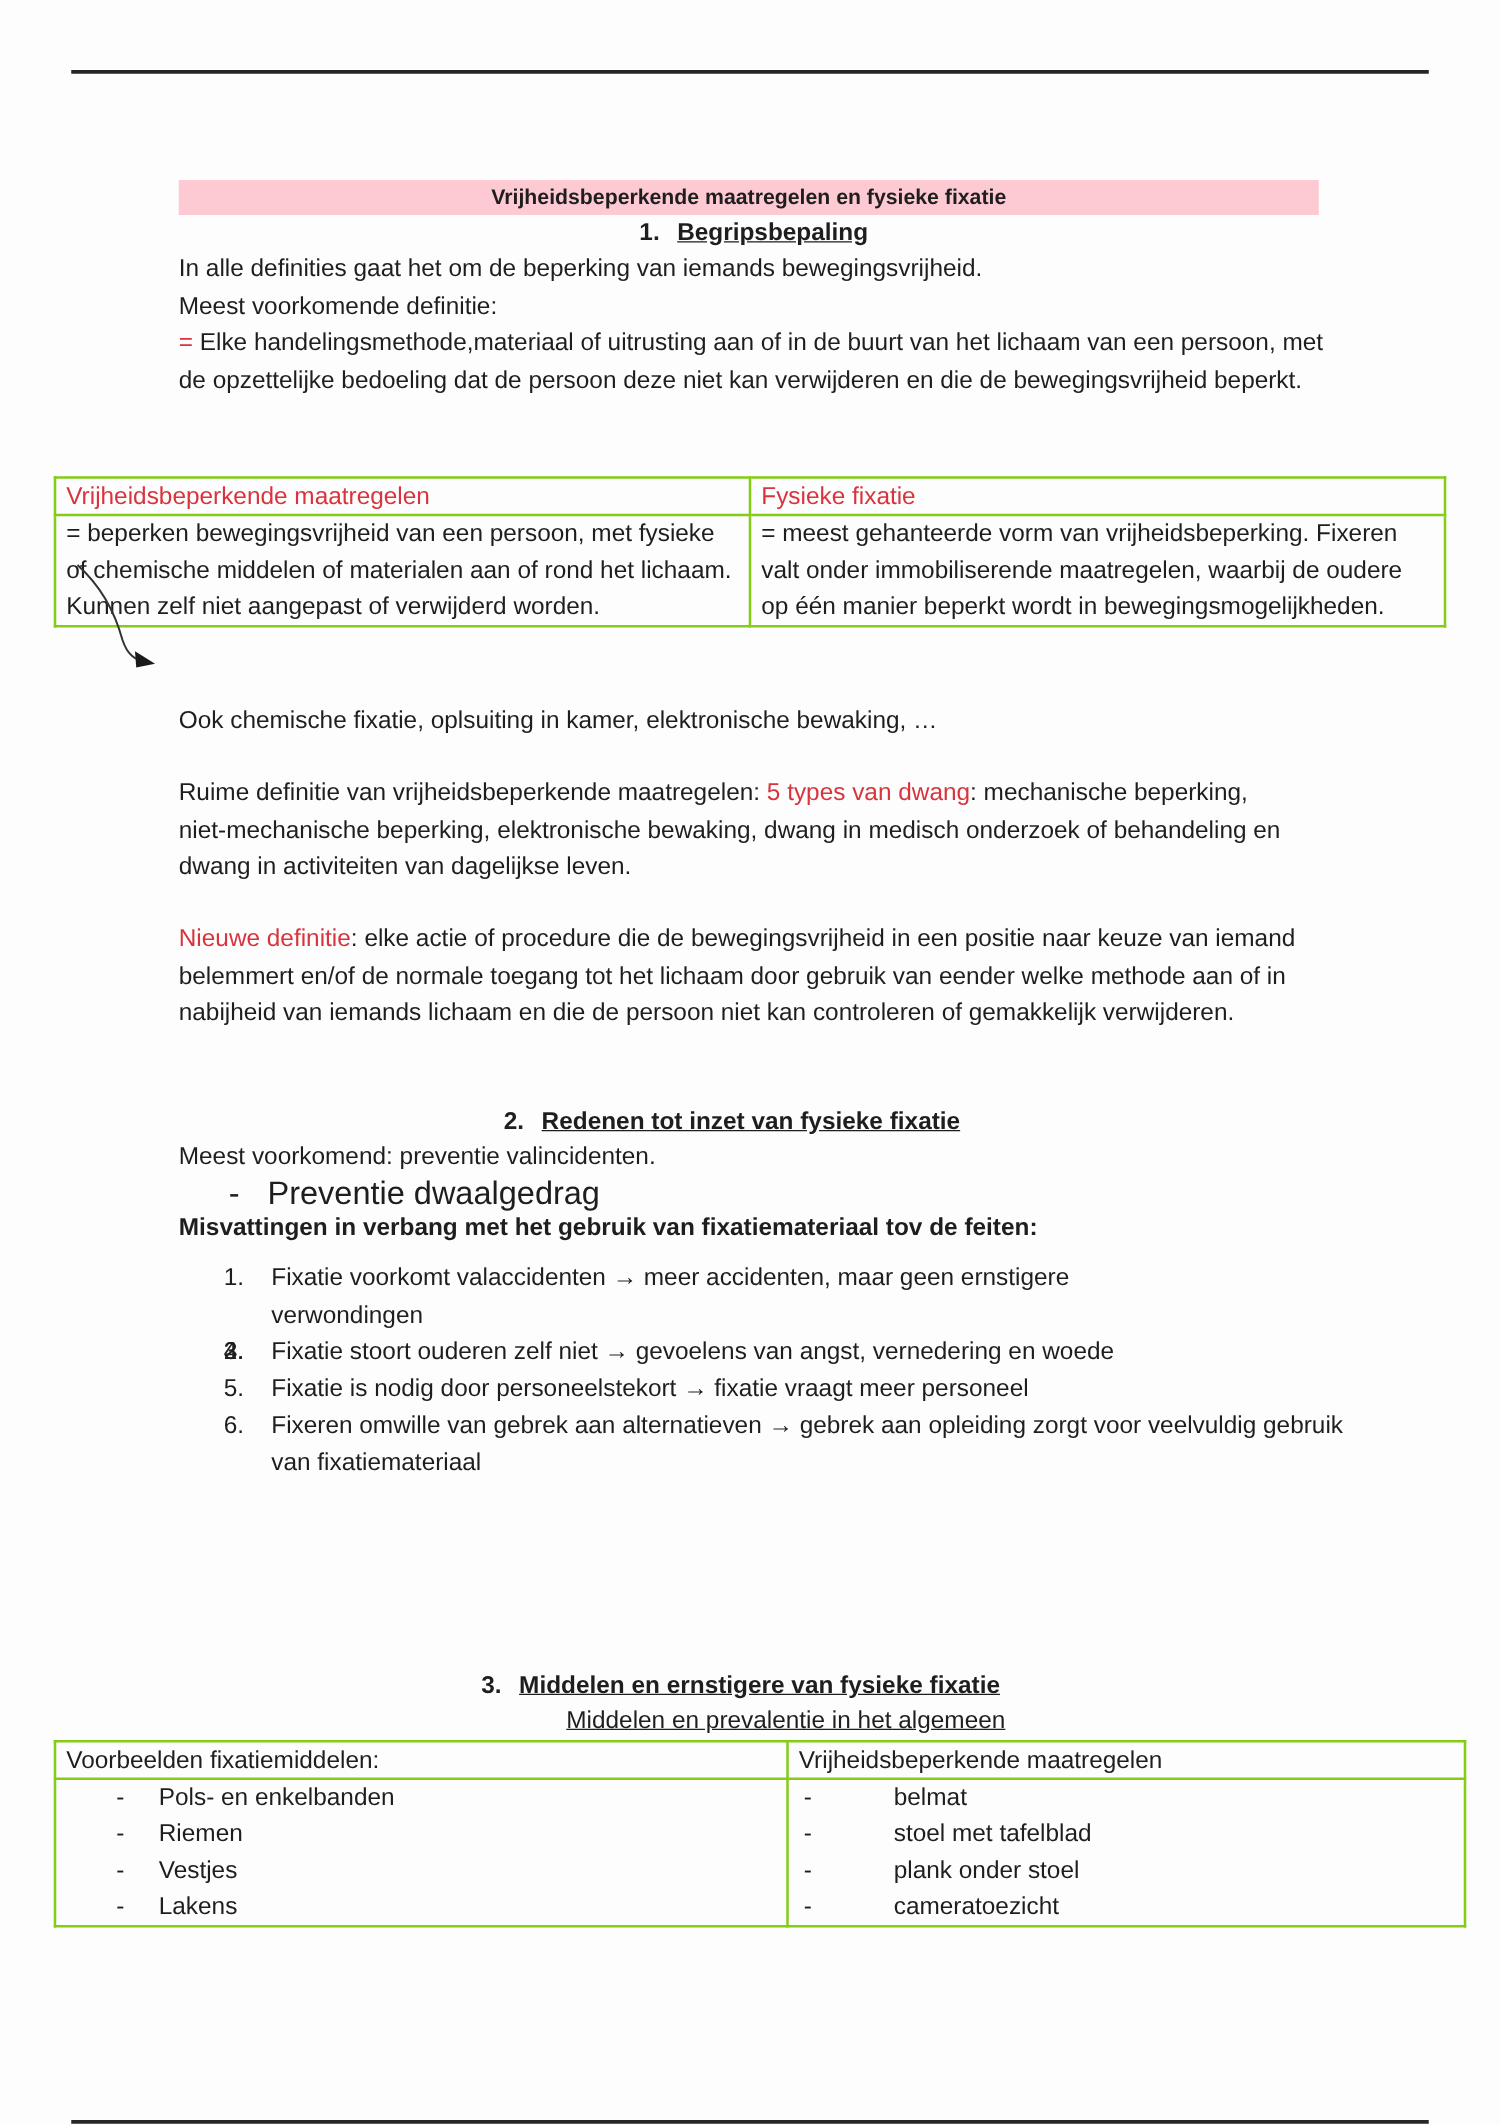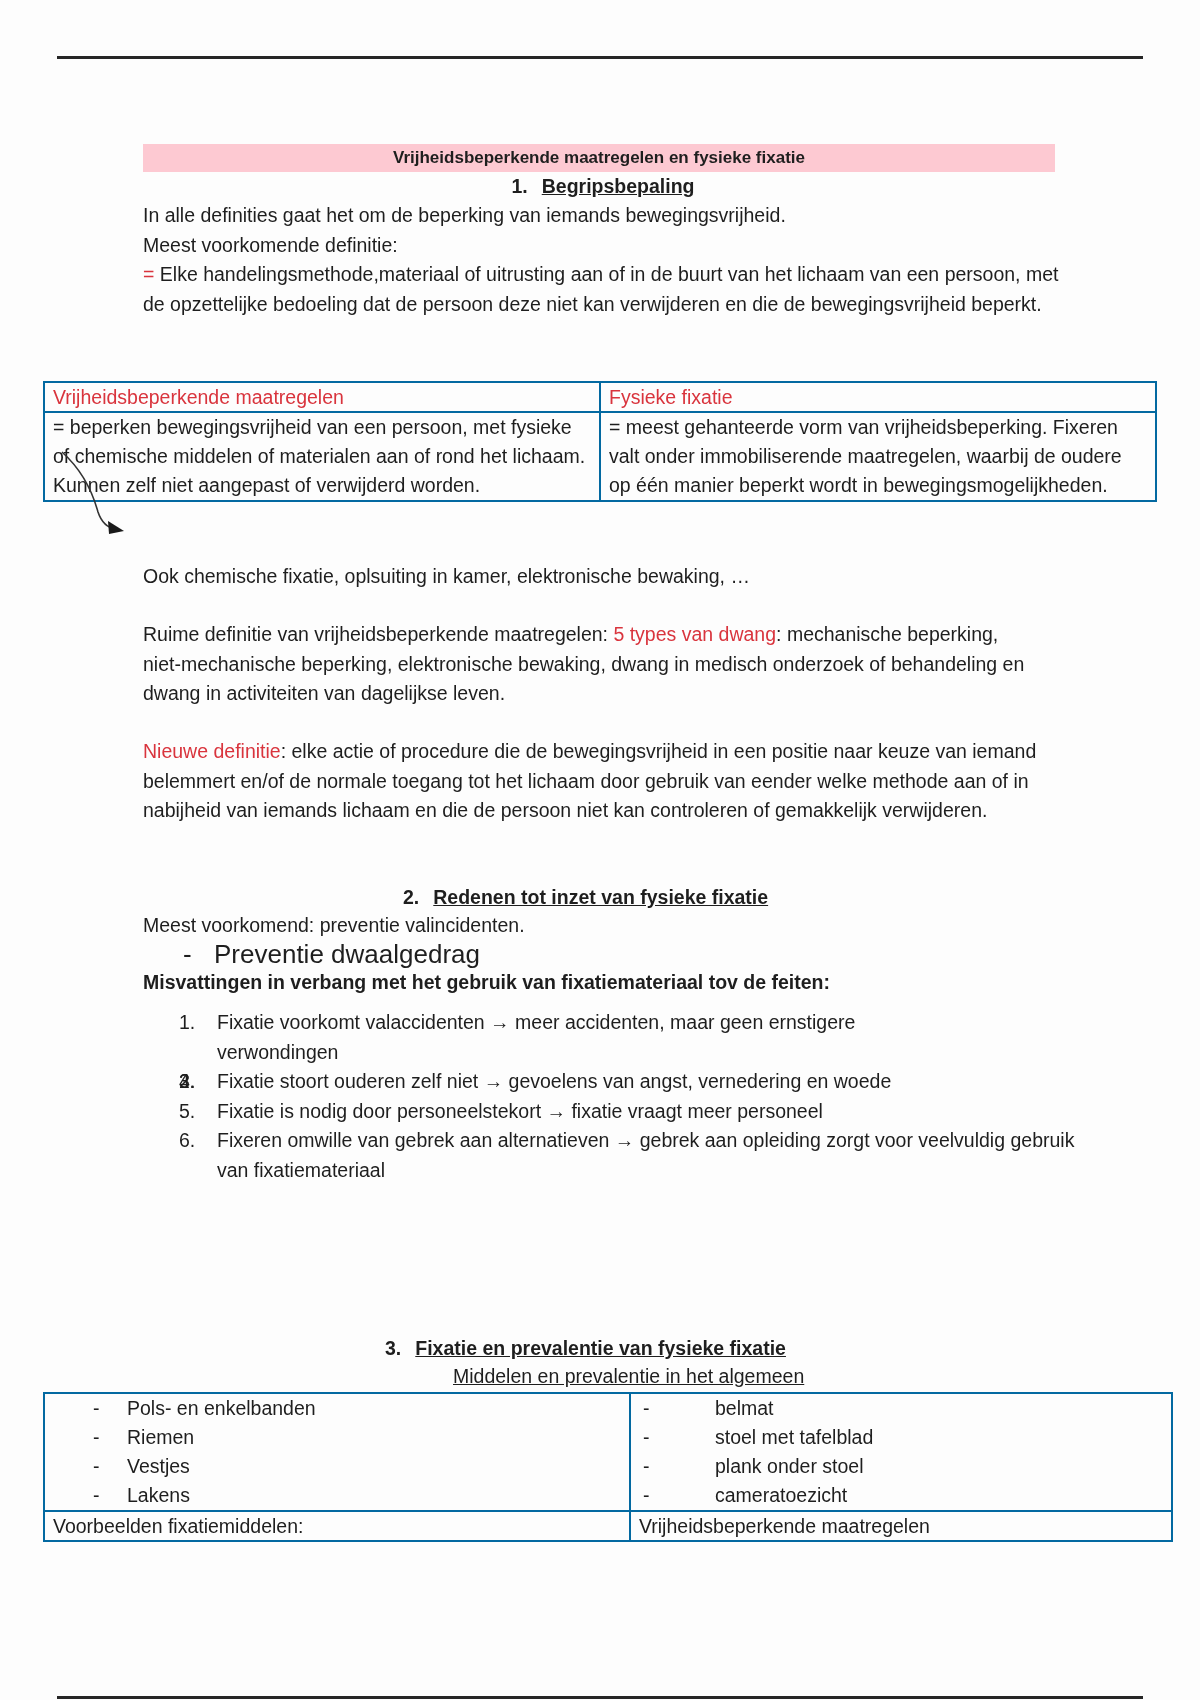--- a/index.html
+++ b/index.html
@@ -14,21 +14,21 @@
              font-size: 19.5px; line-height: 28px; }
   .heading .num { margin-right: 14px; }
   .heading .txt { text-decoration: underline; }
   .subheading { position: absolute; left: 143px; width: 1000px; text-align: center; font-size: 19.5px;
                 line-height: 28px; text-decoration: none; }
   .subheading span { text-decoration: underline; }
   .red { color: #d9343d; }
   .bold { font-weight: bold; }
 
   table.doc { position: absolute; border-collapse: collapse; font-size: 19.5px; line-height: 29px; }
-  table.doc td { border: 2px solid #0369a1; vertical-align: top; padding: 0 8px; }
+  table.doc td { border: 2px solid #84cc16; vertical-align: top; padding: 0 8px; }
   table.doc td.hdr { line-height: 28px; }
 
   #tbl1 { left: 43px; top: 381px; width: 1114px; }
   #tbl1 td { width: 50%; }
   #tbl2 { left: 43px; top: 1392px; width: 1130px; }
   #tbl2 td.c1 { width: 568px; }
 
   .dash-list { list-style: none; margin: 0; padding: 0; }
   .dash-list li { position: relative; }
   .dash-list .d { display: inline-block; }
@@ -90,48 +90,48 @@
 <ol class="misc" id="misc-list">
   <li style="width:730px;"><span class="n">1.</span><span>Fixatie voorkomt valaccidenten → meer accidenten, maar geen ernstigere verwondingen</span></li>
   <li style="width:860px;"><span class="n">2.</span></li>
   <li style="width:880px;"><span class="n">3.</span></li>
   <li><span class="n">4.</span><span>Fixatie stoort ouderen zelf niet → gevoelens van angst, vernedering en woede</span></li>
   <li><span class="n">5.</span><span>Fixatie is nodig door personeelstekort → fixatie vraagt meer personeel</span></li>
   <li style="width:860px;"><span class="n">6.</span><span>Fixeren omwille van gebrek aan alternatieven → gebrek aan opleiding zorgt voor veelvuldig gebruik van fixatiemateriaal</span></li>
 </ol>
 
 <div class="heading" style="top:1334px; left:385px; width:auto; text-align:left;">
-  <span class="num">3.</span><span class="txt">Fixatie en prevalentie van fysieke fixatie </span>
+  <span class="num">3.</span><span class="txt">Middelen en ernstigere van fysieke fixatie </span>
 </div>
 <div class="subheading" style="top:1362px; left:433px; width:auto; text-align:right;margin-left:20px;"><span>Middelen en prevalentie in het algemeen</span></div>
 
 <table class="doc" id="tbl2">
   <tbody>
       <tr>
+    <td class="hdr c1">Voorbeelden fixatiemiddelen:</td>
+    <td class="hdr c2">Vrijheidsbeperkende maatregelen</td>
+  </tr>
+  <tr>
     <td class="c1">
       <ul class="dash-list">
         <li><span class="d">-</span><span>Pols- en enkelbanden</span></li>
         <li><span class="d">-</span><span>Riemen</span></li>
         <li><span class="d">-</span><span>Vestjes</span></li>
         <li><span class="d">-</span><span>Lakens</span></li>
       </ul>
     </td>
     <td class="c2">
       <ul class="dash-list">
         <li><span class="d">-</span><span>belmat</span></li>
         <li><span class="d">-</span><span>stoel met tafelblad</span></li>
         <li><span class="d">-</span><span>plank onder stoel</span></li>
         <li><span class="d">-</span><span>cameratoezicht</span></li>
       </ul>
     </td>
   </tr>
-  <tr>
-    <td class="hdr c1">Voorbeelden fixatiemiddelen:</td>
-    <td class="hdr c2">Vrijheidsbeperkende maatregelen</td>
-  </tr>
 </tbody>
   </table>
 
 <svg class="annot" width="1200" height="1700">
   <path d="M 62 452 C 82 470, 92 490, 98 512 C 102 524, 108 528, 116 529" fill="none" stroke="#333" stroke-width="1.6"></path>
   <polygon points="108,521 124,531 109,534" fill="#1a1a1a"></polygon>
 </svg>
 
 <div class="rule bottom"></div>
 

